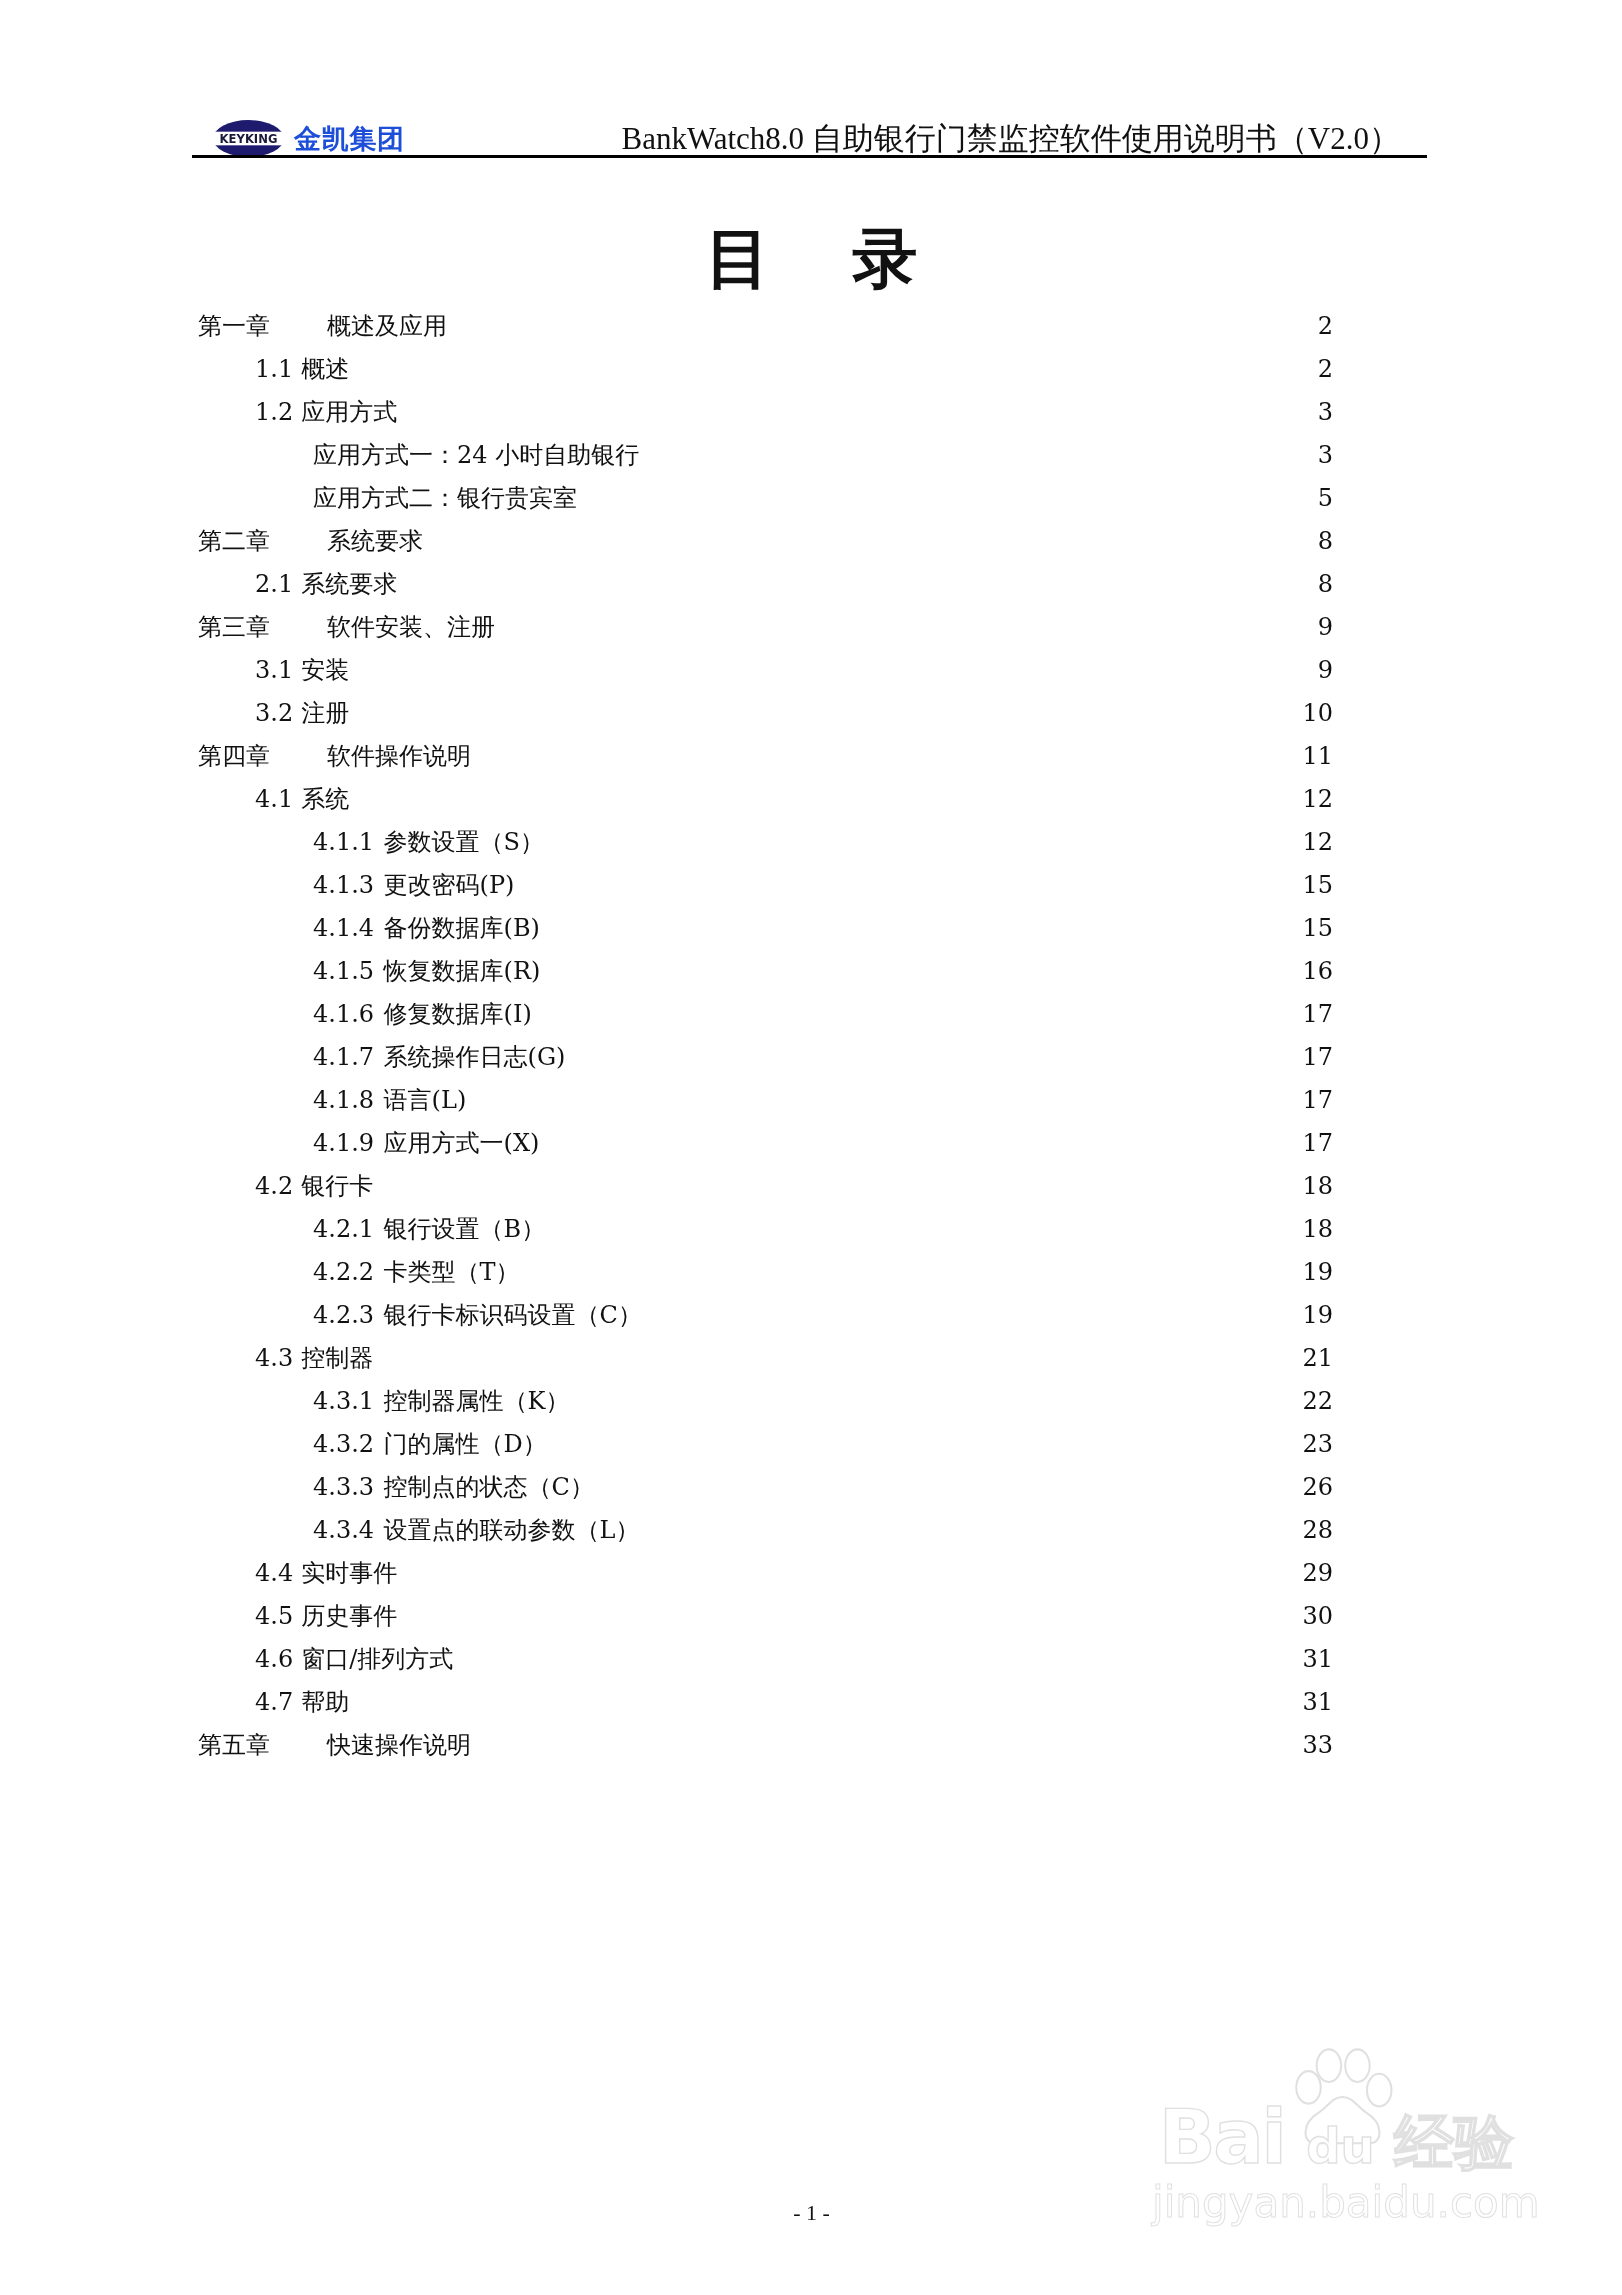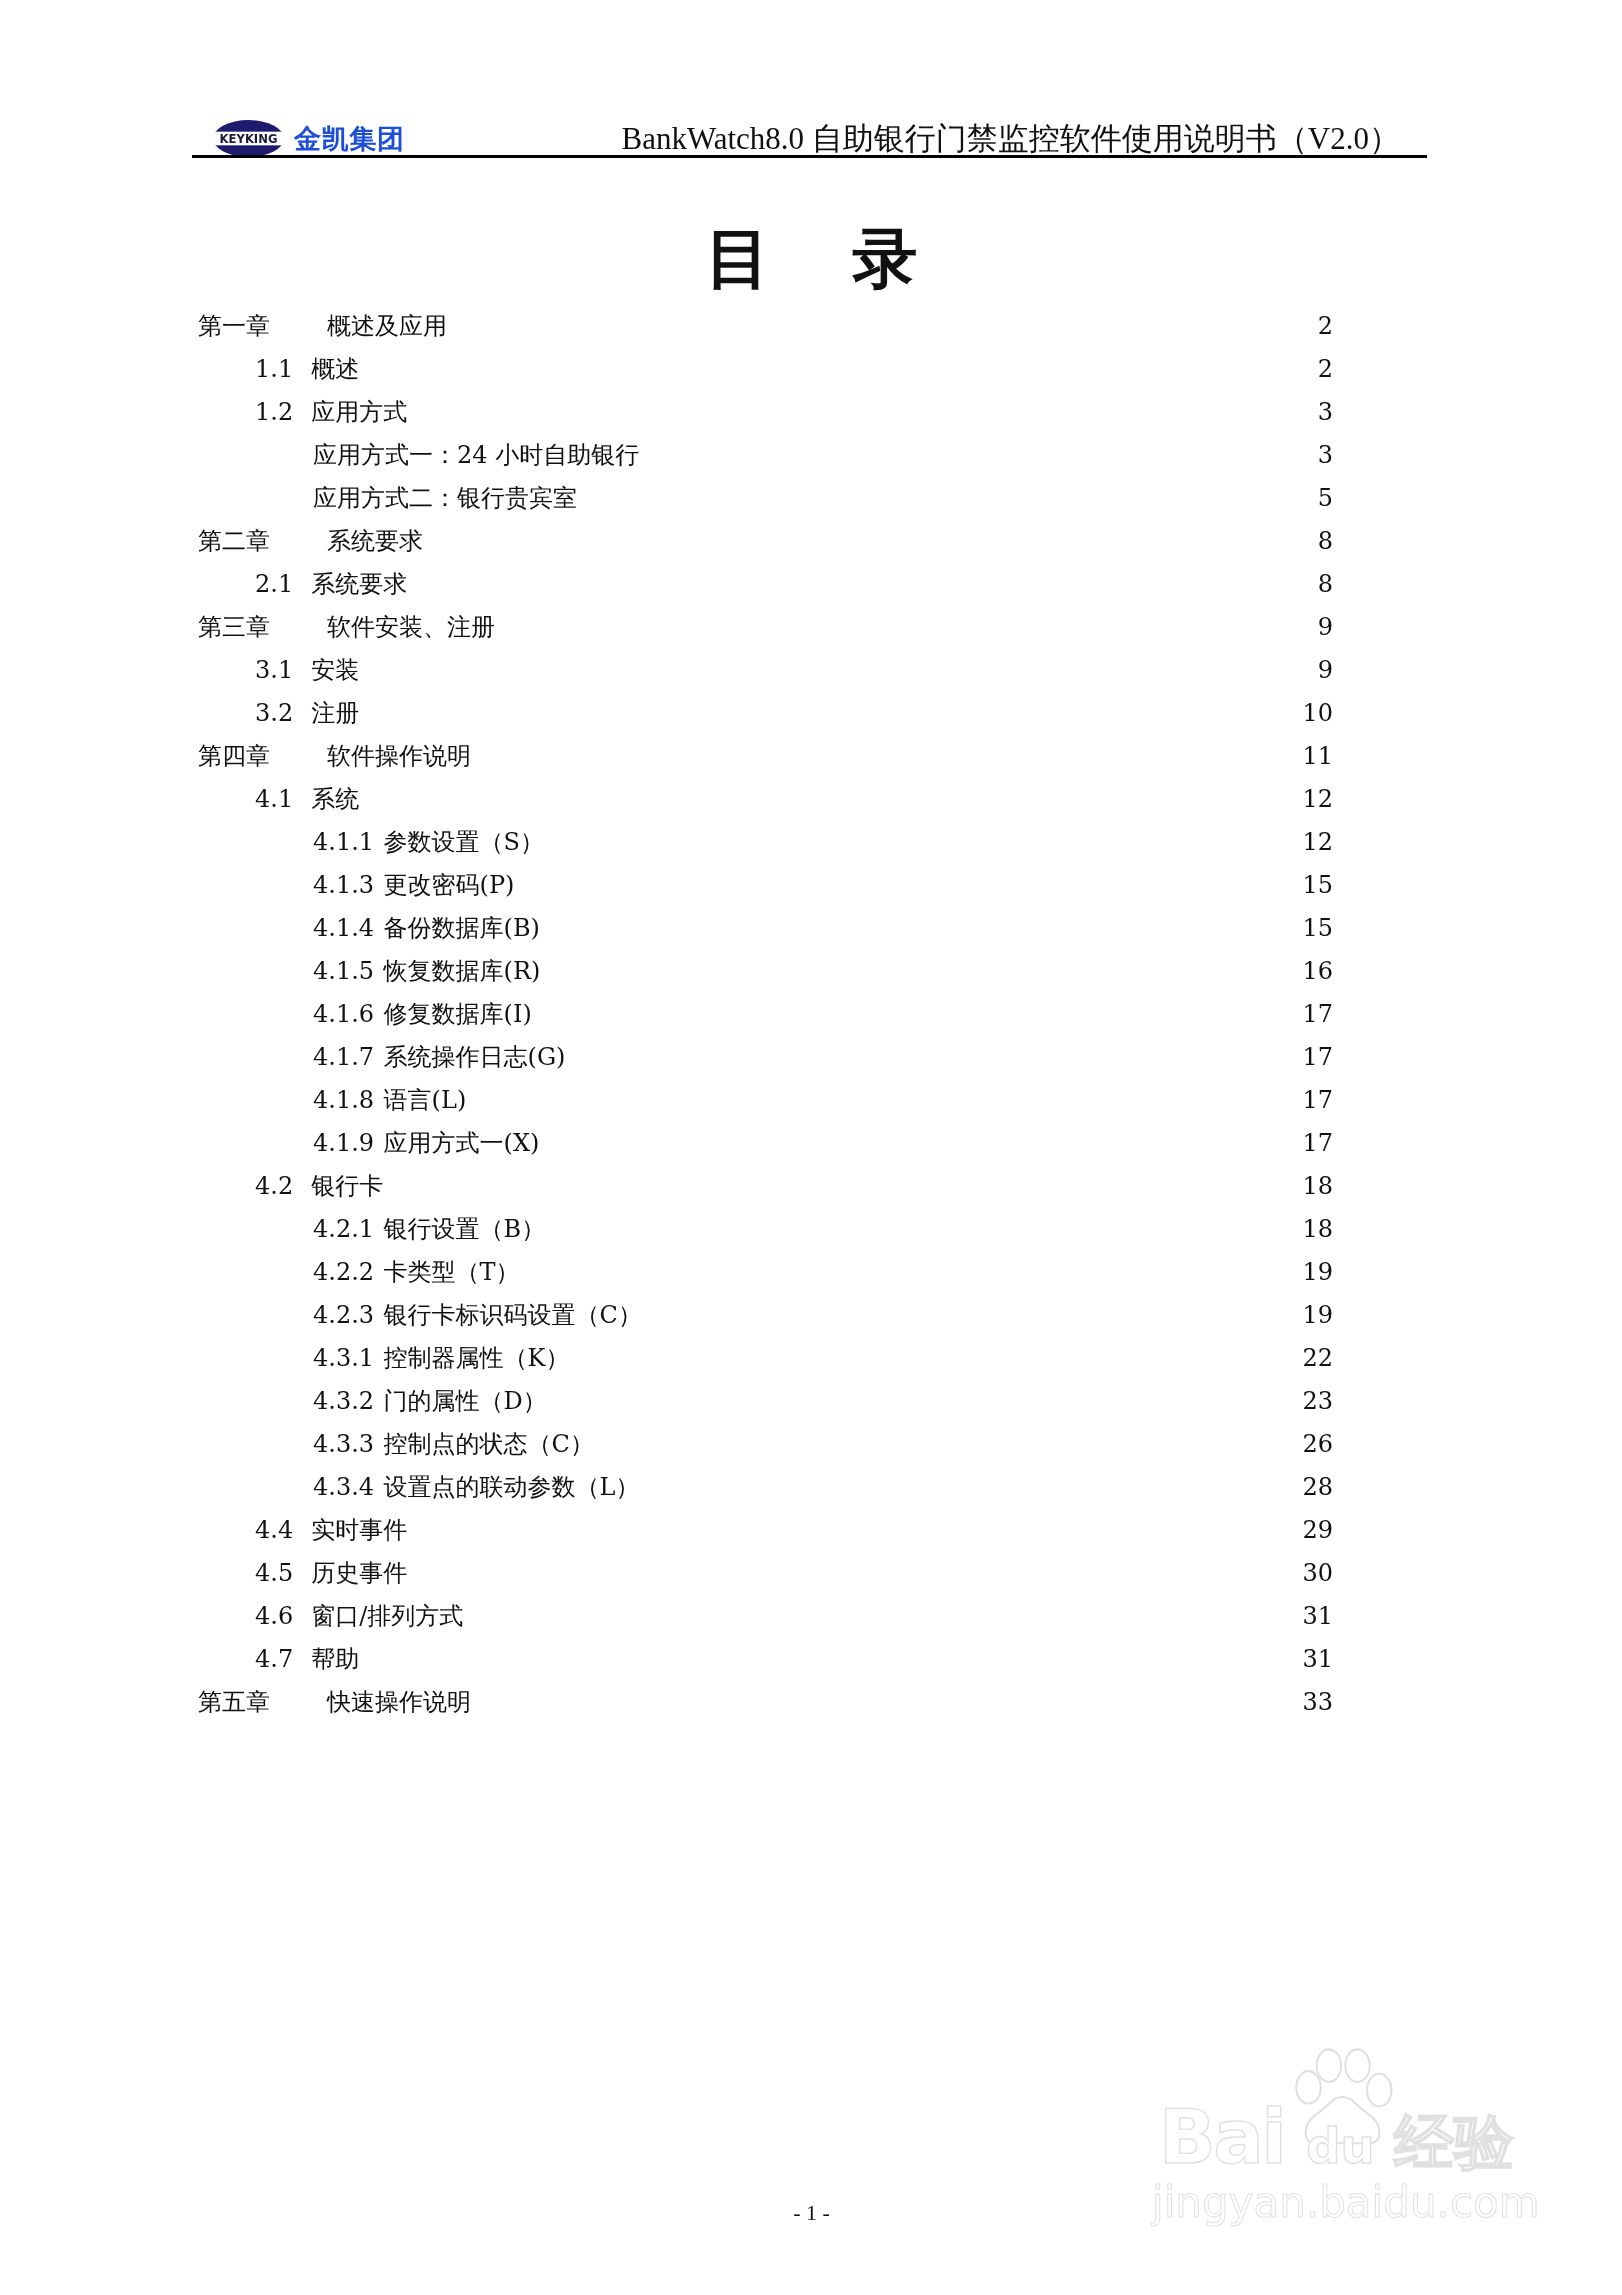--- a/index.html
+++ b/index.html
@@ -88,21 +88,21 @@
       line-height: 30px;
       font-family: "DejaVu Serif", "Liberation Serif", serif;
       white-space: nowrap;
       cursor: pointer;
     }
     .toc-row.lvl0 { padding-left: 0; }
     .toc-row.lvl1 { padding-left: 57px; }
     .toc-row.lvl2 { padding-left: 115px; }
     .toc-num { display: inline-block; }
     .toc-row.lvl0 .toc-num { width: 129px; }
-    .toc-row.lvl1 .toc-num { margin-right: 18px; }
+    .toc-row.lvl1 .toc-num { margin-right: 8px; }
     .toc-row.lvl2 .toc-num { margin-right: 9.5px; }
     .toc-label { display: inline-block; }
     .toc-leader {
       flex: 1;
       height: 30px;
       margin: 0 6.8px 0 4.1px;
       background-image: radial-gradient(circle, #111 1.8px, transparent 2px);
       background-size: 17.4px 30px;
       background-position: 0 17.7px;
       background-repeat: repeat-x;
@@ -304,20 +304,26 @@
     <span class="toc-num">4.2.2</span>
     <span class="toc-label">卡类型（T）</span>
     <span class="toc-leader"></span>
     <span class="toc-page">19</span>
   </div>
     <div class="toc-row lvl2">
     <span class="toc-num">4.2.3</span>
     <span class="toc-label">银行卡标识码设置（C）</span>
     <span class="toc-leader"></span>
     <span class="toc-page">19</span>
+  </div>
+    <div class="toc-row lvl1">
+    <span class="toc-num">4.3</span>
+    <span class="toc-label">控制器</span>
+    <span class="toc-leader"></span>
+    <span class="toc-page">21</span>
   </div>
     <div class="toc-row lvl2">
     <span class="toc-num">4.3.1</span>
     <span class="toc-label">控制器属性（K）</span>
     <span class="toc-leader"></span>
     <span class="toc-page">22</span>
   </div>
     <div class="toc-row lvl2">
     <span class="toc-num">4.3.2</span>
     <span class="toc-label">门的属性（D）</span>

